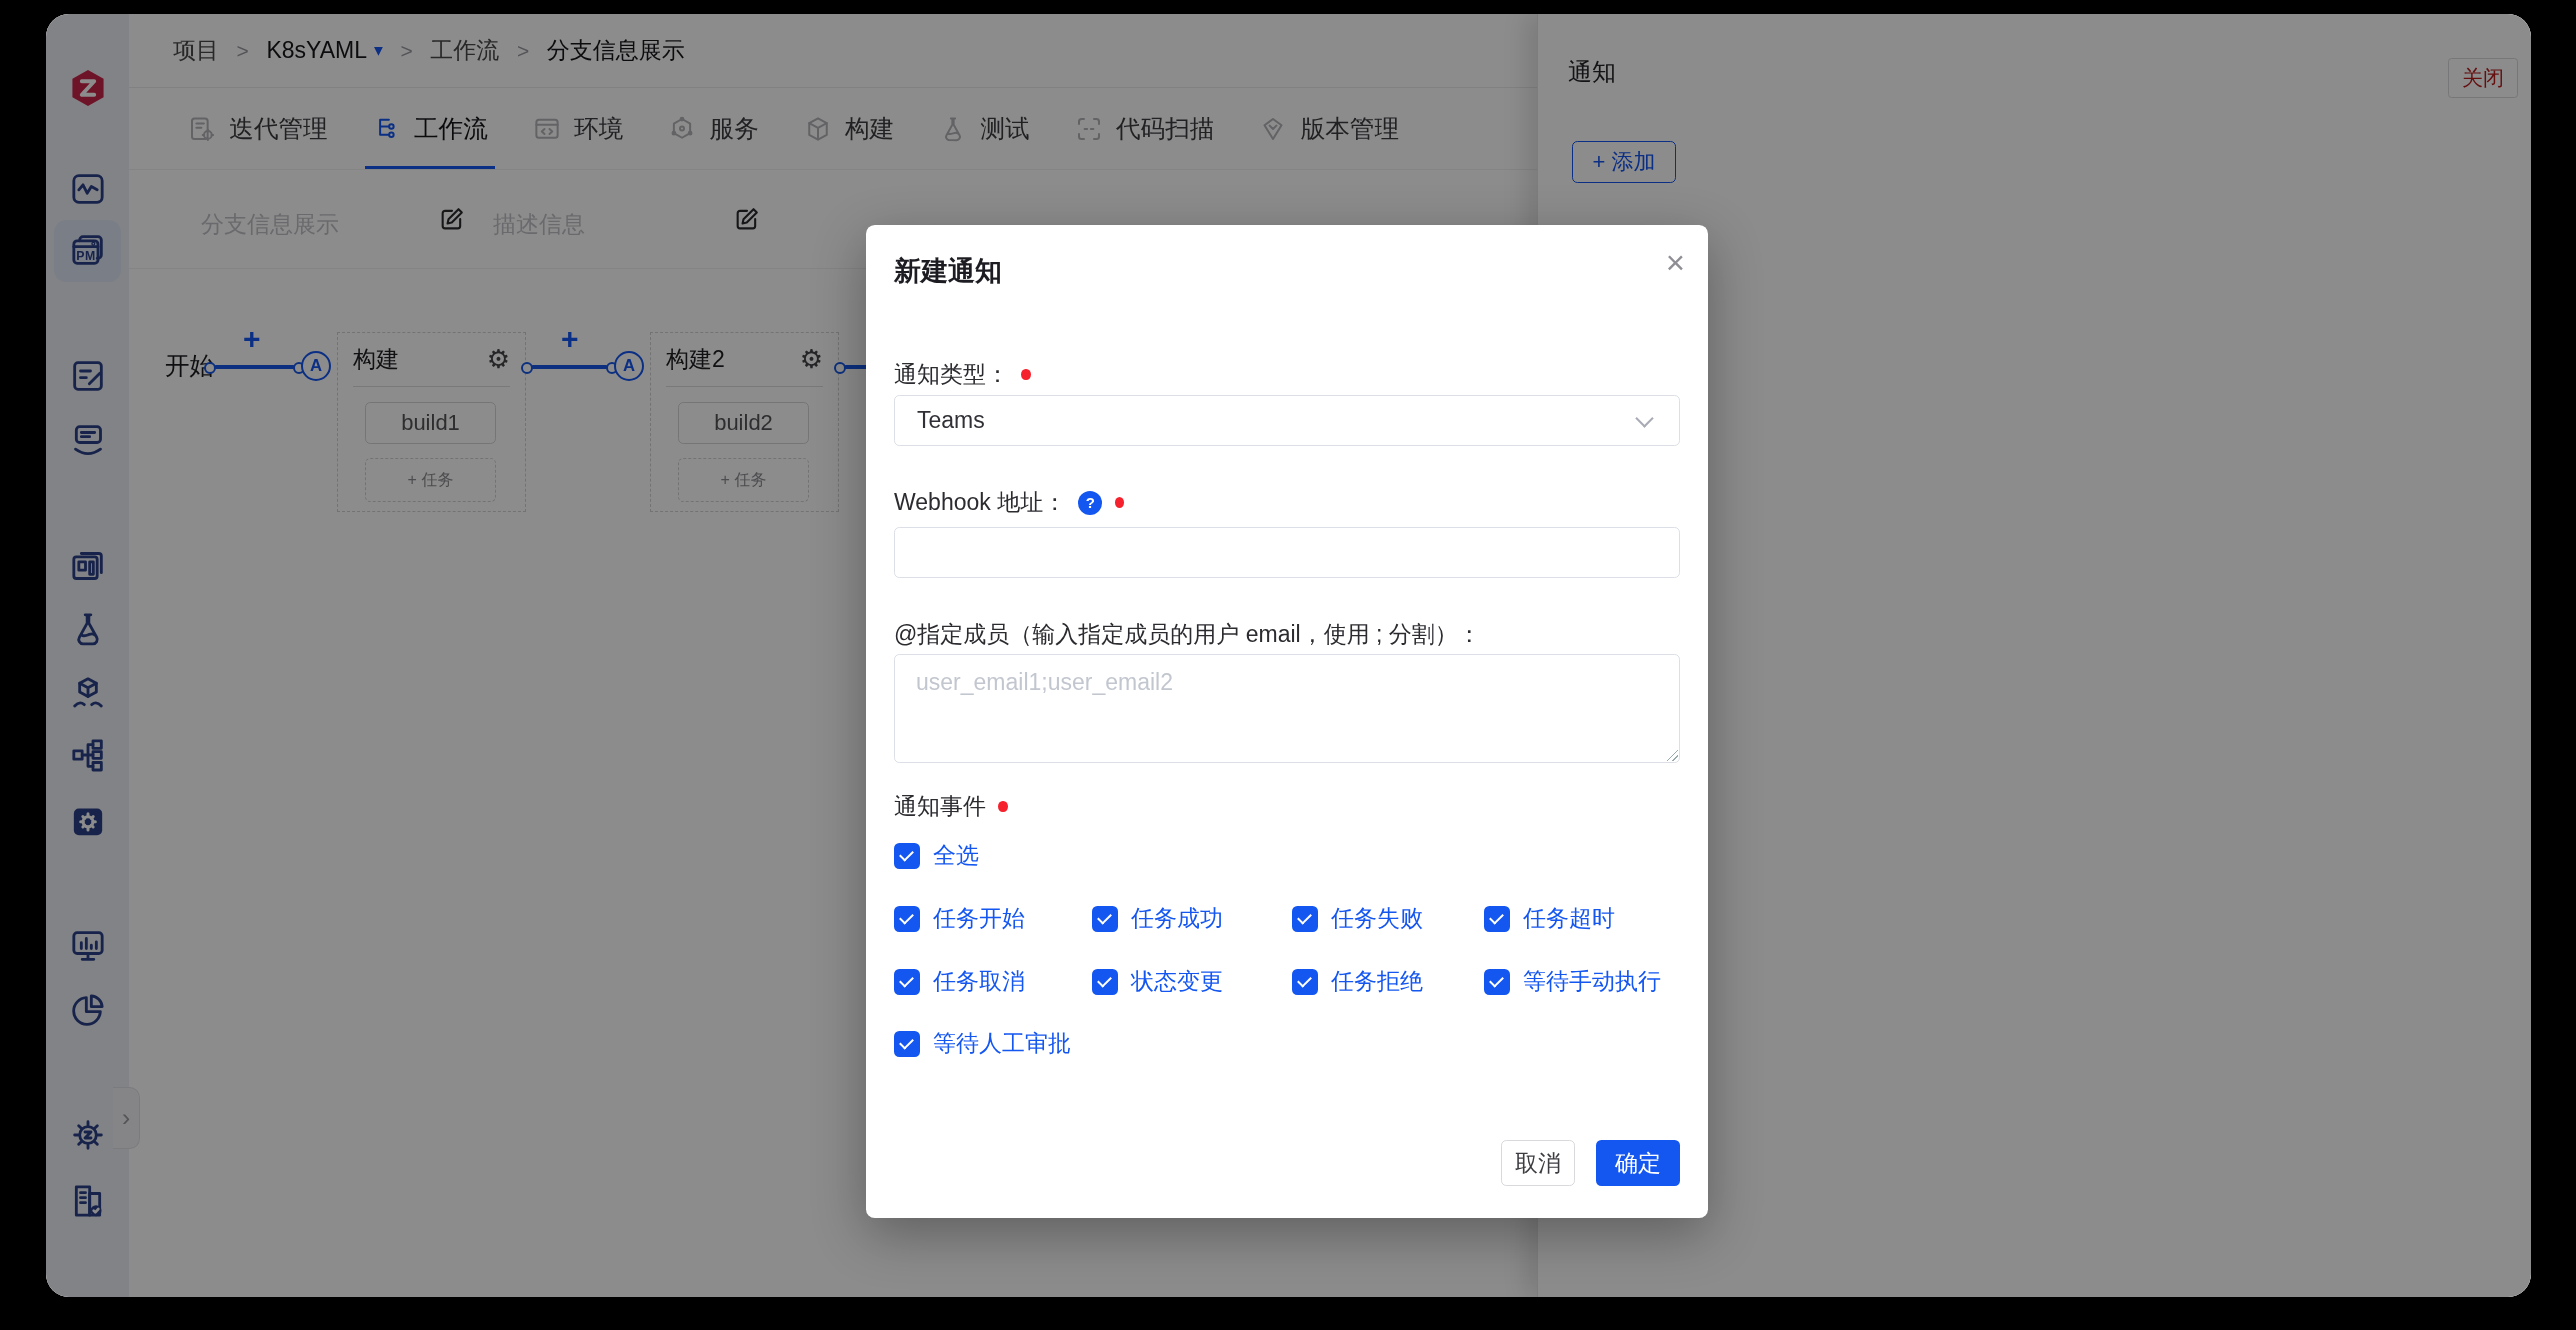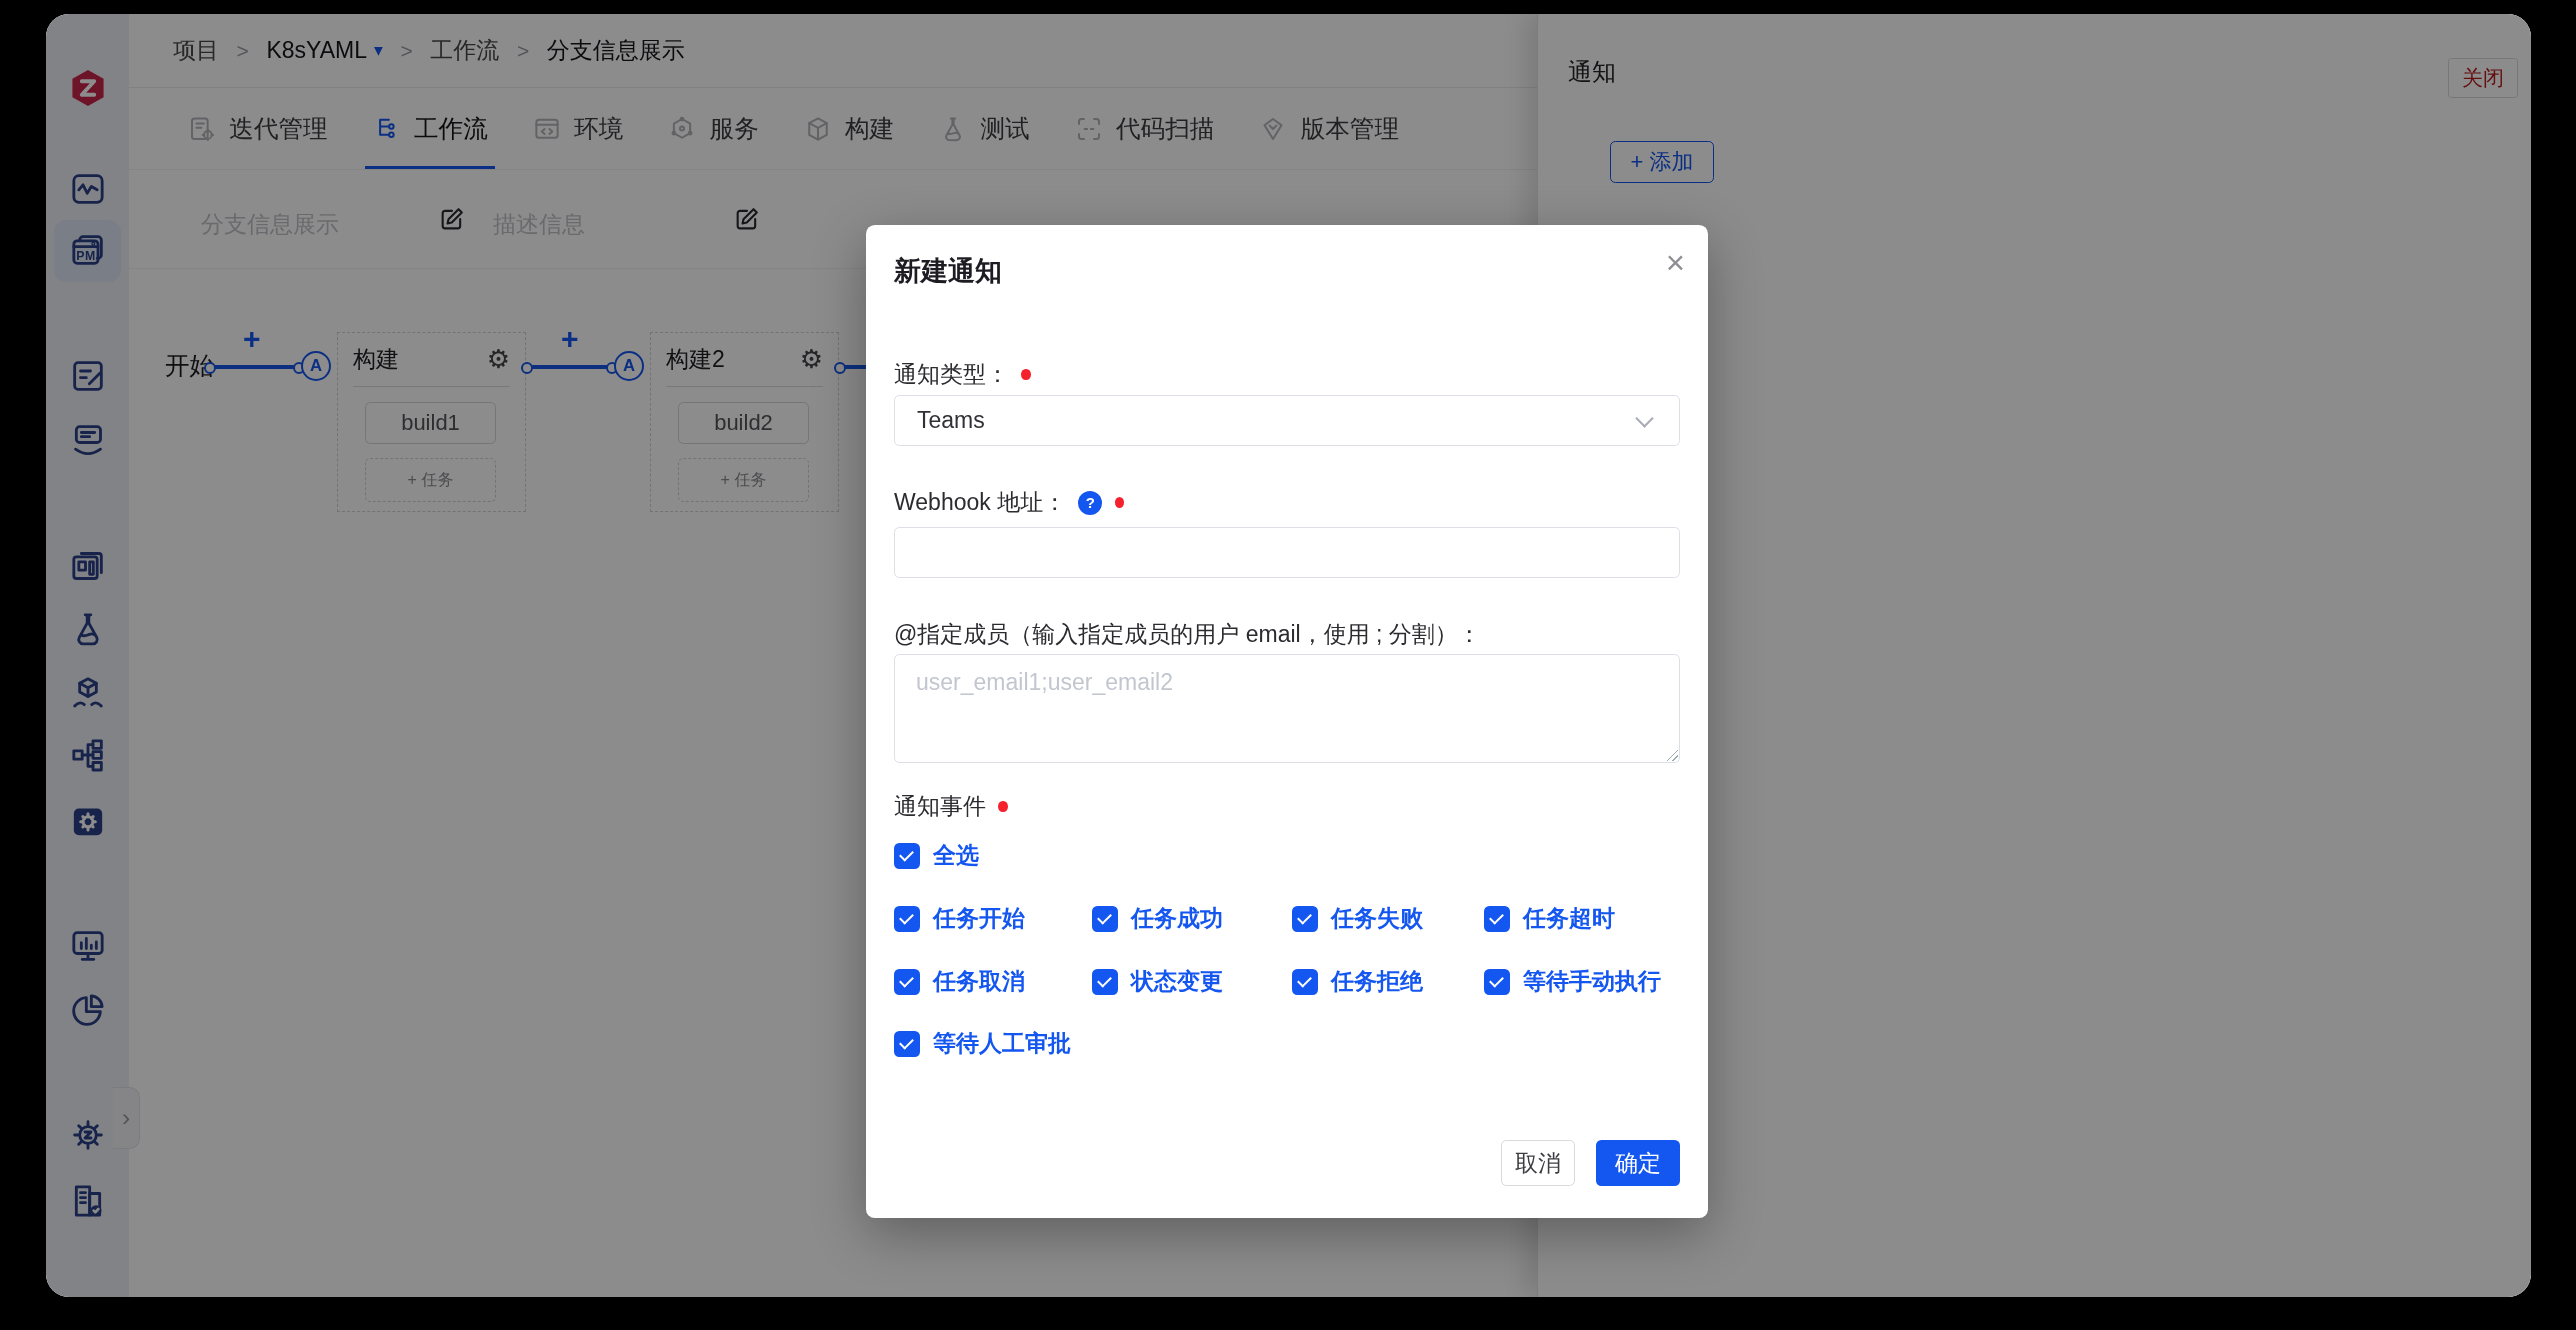--- a/index.html
+++ b/index.html
@@ -67,21 +67,21 @@
     border:0.9px solid #e1e1e5; border-left:none; border-radius:0 10.5px 10.5px 0; display:flex; align-items:center;
     justify-content:center; color:#9a9aa0; font-size:24.6px; z-index:5; }
 
   
   .drawer { position:absolute; left:1491px; top:0; bottom:0; width:994px; background:#fff;
     border-left:0.9px solid #e3e4e9; box-shadow:-12.3px 0 23px rgba(0,0,0,.12); }
   .drawer-title { position:absolute; left:30px; top:42px; font-size:24px; font-weight:500; color:#26262b; }
   .drawer-close { position:absolute; right:13px; top:44px; width:70px; height:40px; border:0.9px solid #d9d9dd;
     border-radius:3.5px; background:#fff; font-size:21px; color:#b91c1c; display:flex; align-items:center; justify-content:center; }
   .drawer-add { position:absolute; left:34px; top:127px; width:104px; height:42px; border:1.8px solid #1456f0;
-    border-radius:5.3px; color:#1456f0; font-size:22px; display:flex; align-items:center; justify-content:center; background:#fff;margin-left:38px; }
+    border-radius:5.3px; color:#1456f0; font-size:22px; display:flex; align-items:center; justify-content:center; background:#fff; }
 
   
   .overlay { position:absolute; inset:0; background:rgba(0,0,0,.45); z-index:50; }
   .modal { position:absolute; left:820px; top:211px; width:842px; height:993px; background:#fff; border-radius:8.8px;
     z-index:60; box-shadow:0 16px 53px rgba(0,0,0,.32); }
   .m-title { position:absolute; left:28px; top:28px; font-size:27px; font-weight:600; color:#1c1c22; }
   .m-close { position:absolute; right:23px; top:21px; font-size:33px; font-weight:300; color:#8e8e94; line-height:33px; }
   .m-label { position:absolute; left:28px; display:flex; align-items:center; gap:12.3px; font-size:23px; color:#2b2b30; }
   .l-type { top:134px; } .l-hook { top:262px; } .l-members { top:394px; } .l-events { top:566px; }
   .req { width:9.7px; height:11.4px; border-radius:50%; background:#f5222d; display:inline-block; }
@@ -99,21 +99,21 @@
   .resize-grip { position:absolute; left:800px; top:524px; width:12.3px; height:12.3px;
     background:
       linear-gradient(135deg, transparent 0 52%, #9aa 52% 58%, transparent 58% 74%, #9aa 74% 80%, transparent 80%);
   }
   .cb-row { position:absolute; left:28px; right:28px; display:grid; grid-template-columns:198px 200px 192px 1fr; }
   .r-all { top:615px; grid-template-columns:1fr; } .r1 { top:678px; } .r2 { top:741px; } .r3 { top:803px; grid-template-columns:1fr; }
   .cb-item { display:flex; align-items:center; gap:13px; }
   .cb { width:26px; height:26px; border-radius:5.3px; background:#1456f0; position:relative; flex:none; }
   .cb::after { content:''; position:absolute; left:6.2px; top:7px; width:11.4px; height:6.2px;
     border-left:2.6px solid #fff; border-bottom:2.6px solid #fff; transform:rotate(-45deg); }
-  .cb-label { color:#1456f0; font-size:23px; font-weight:700; }
+  .cb-label { color:#1456f0; font-size:23px; font-weight:400; }
   .m-footer { position:absolute; right:28px; top:915px; display:flex; gap:21px; }
   .btn-cancel { width:74px; height:46px; border:0.9px solid #d9d9dd; border-radius:5.3px; background:#fff;
     font-size:23px; color:#3c3c41; display:flex; align-items:center; justify-content:center; }
   .btn-ok { width:84px; height:46px; border:none; border-radius:5.3px; background:#1456f0; color:#fff;
     font-size:23px; display:flex; align-items:center; justify-content:center; }
 </style>
 </head>
 <body>
 
 <div class="window">

